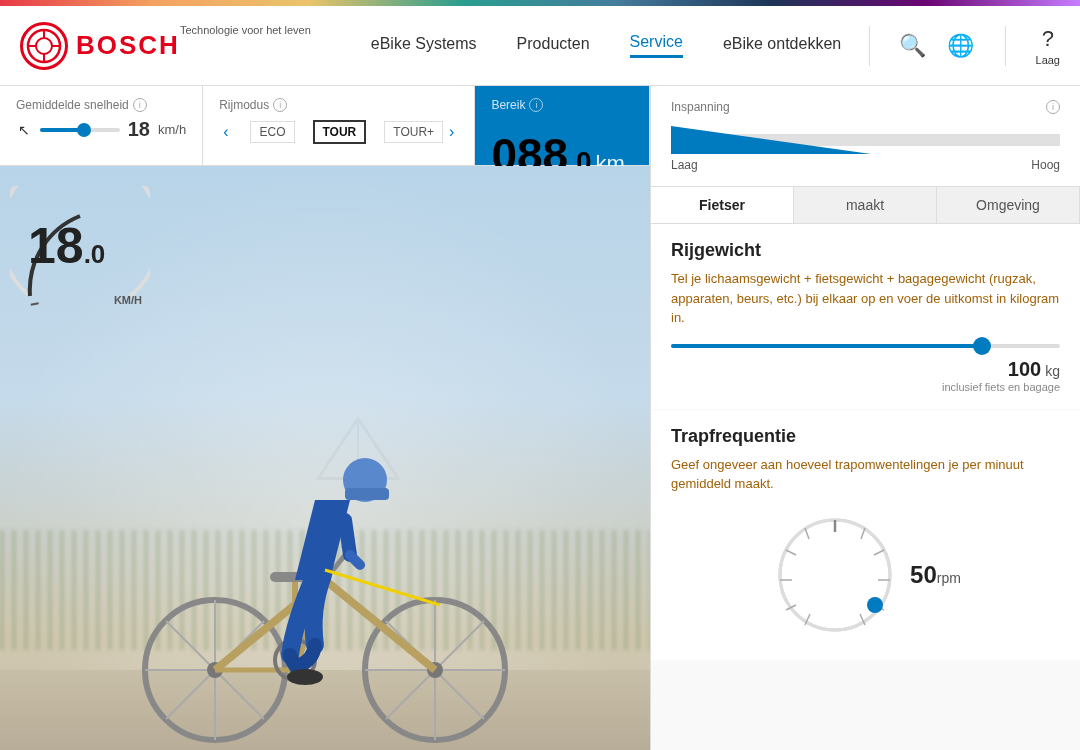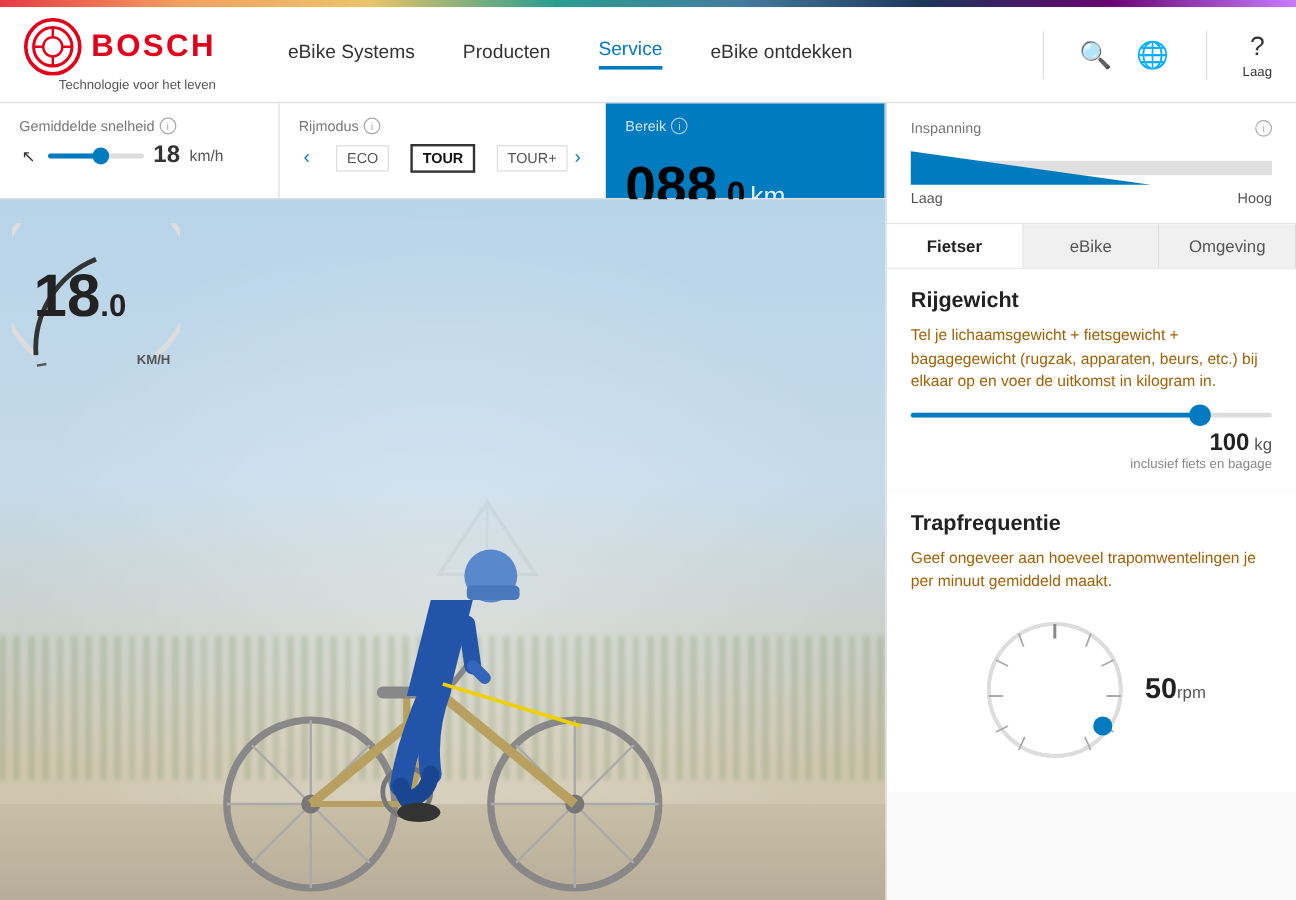--- a/index.html
+++ b/index.html
@@ -16,22 +16,22 @@
     .header {
       display: flex;
       align-items: center;
       background: #fff;
       padding: 0 20px;
       height: 80px;
       border-bottom: 1px solid #ddd;
     }
     .logo-area {
       display: flex;
-      flex-direction: column;
-      align-items: flex-end;
+      flex-direction: row;
+      align-items: flex-start;
       margin-right: 40px;
     }
     .logo-circle {
       width: 48px;
       height: 48px;
       border: 3px solid #e2001a;
       border-radius: 50%;
       display: flex;
       align-items: center;
       justify-content: center;
@@ -93,21 +93,21 @@
     }
 
     
     .main {
       display: flex;
       height: calc(750px - 86px);
     }
 
     
     .left-panel {
-      width: 738px;
+      width: 650px;
       position: relative;
       overflow: hidden;
     }
 
     
     .controls-bar {
       display: flex;
       background: #fff;
       height: 80px;
       border-bottom: 1px solid #ddd;
@@ -689,21 +689,21 @@
         </div>
         <div class="inspanning-labels">
           <span class="inspanning-lbl">Laag</span>
           <span class="inspanning-lbl">Hoog</span>
         </div>
       </div>
     </div>
 
     <div class="tab-buttons">
       <div class="tab-btn active">Fietser</div>
-      <div class="tab-btn">eBike</div>
+      <div class="tab-btn">maakt</div>
       <div class="tab-btn">Omgeving</div>
     </div>
 
     <div class="content-section">
       <div class="section-title">Rijgewicht</div>
       <div class="section-desc">Tel je lichaamsgewicht + fietsgewicht + bagagegewicht (rugzak, apparaten, beurs, etc.) bij elkaar op en voer de uitkomst in kilogram in.</div>
 
       <div class="weight-slider-container">
         <div class="weight-track">
           <div class="weight-track-fill"></div>

